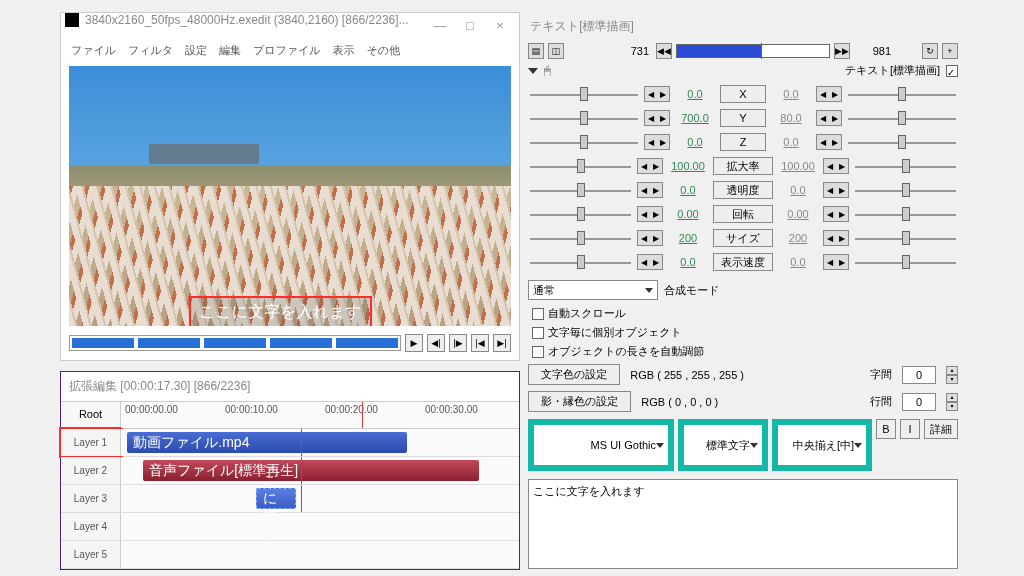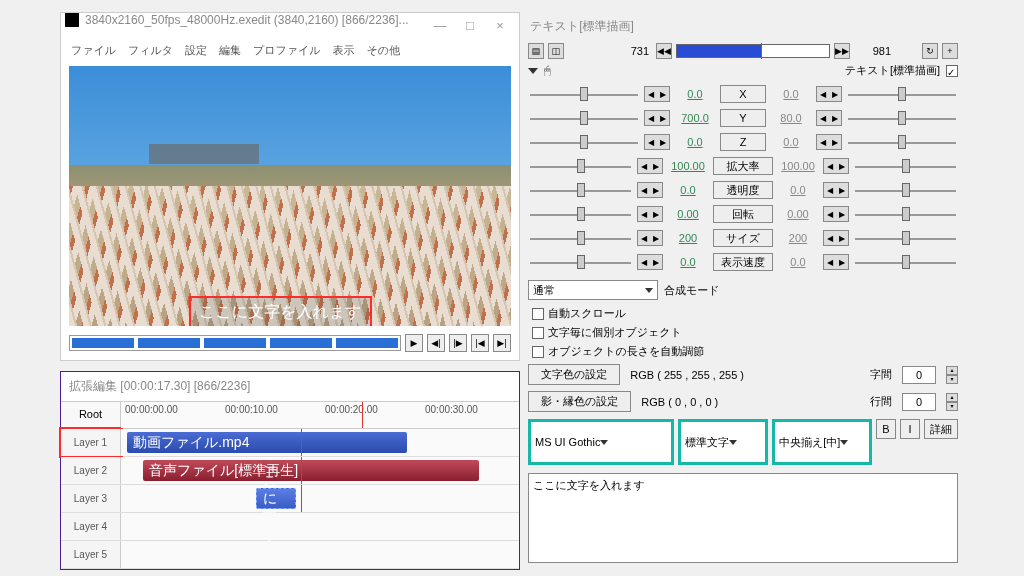--- a/index.html
+++ b/index.html
@@ -73,21 +73,21 @@
 .chk-row{display:flex;align-items:center;gap:4px;padding:2px 10px}
 .chk{width:12px;height:12px;border:1px solid #666;background:#fff}
 .chk.on::after{content:"✓";font-size:10px;line-height:10px}
 .btn-row{display:flex;align-items:center;gap:10px;padding:3px 6px}
 .setbtn{border:1px solid #888;background:#eee;padding:2px 12px}
 .spacer{flex:1}
 .numbox{width:34px;height:18px;border:1px solid #888;background:#fff;text-align:center;line-height:16px}
 .spinbox{display:flex;flex-direction:column}
 .spinbox span{width:12px;height:9px;background:#ddd;border:1px solid #888;font-size:6px;text-align:center;line-height:7px}
 .font-row{display:flex;gap:4px;padding:4px 6px}
-.fontcombo{flex:1;border:3px solid #14b8a6;background:#fff;padding:20px 4px;display:flex;justify-content:flex-start;align-items:center;height:20px}
+.fontcombo{flex:1;border:6px solid #14b8a6;background:#fff;padding:20px 4px;display:flex;justify-content:flex-end;align-items:center;height:20px}
 .sq{width:20px;height:20px;border:1px solid #888;background:#eee;text-align:center;line-height:18px}
 .textarea{margin:4px 6px;height:90px;border:1px solid #888;background:#fff;padding:4px}
 </style>
 </head>
 <body>
 
 <div class="left-col">
 
   <div class="video-win">
     <div class="titlebar">

